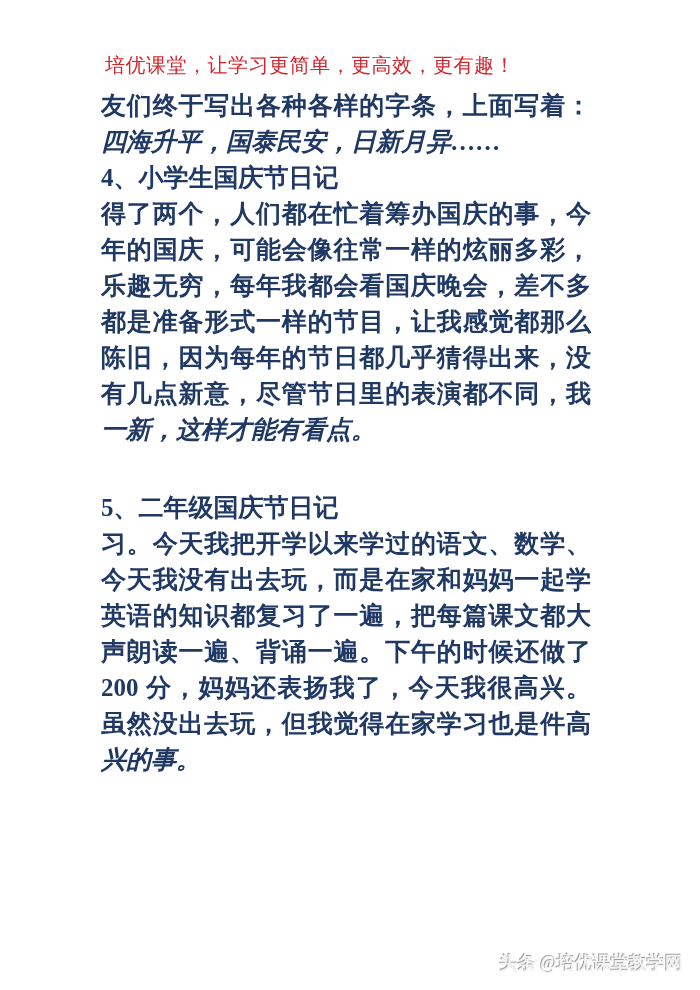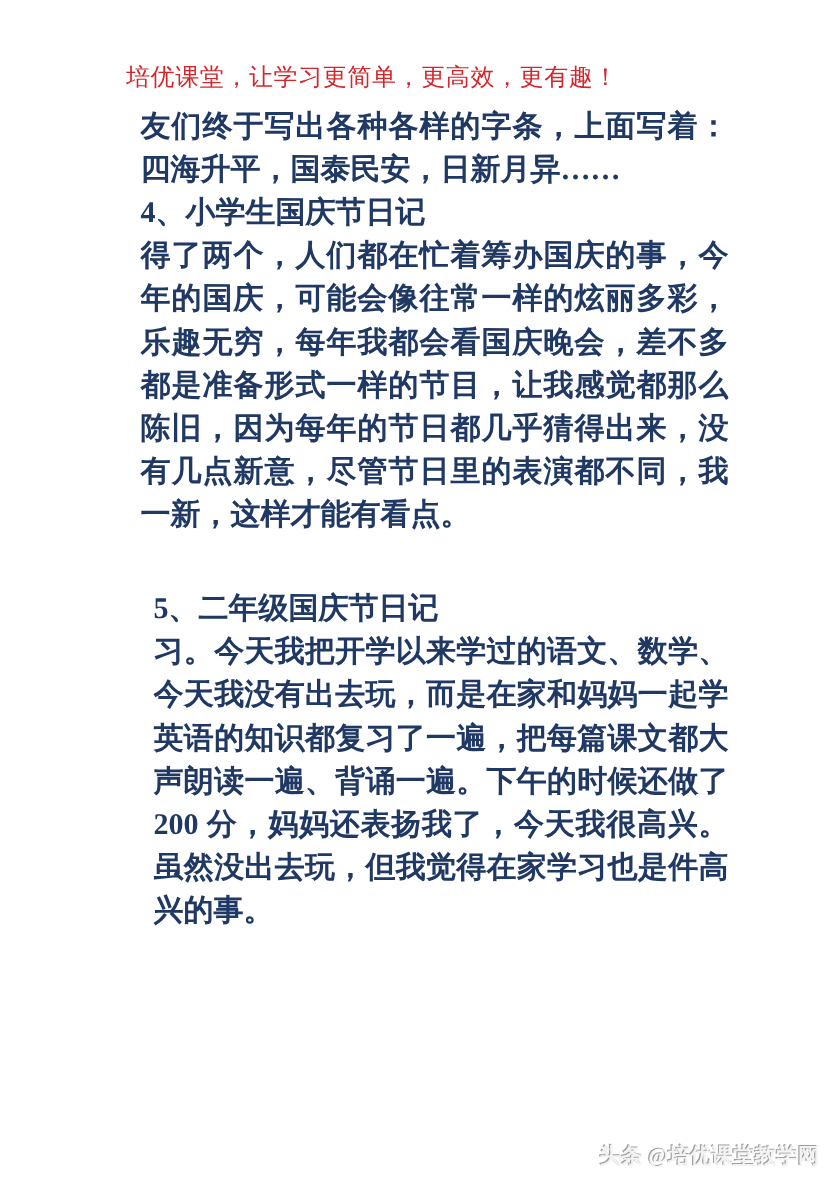--- a/index.html
+++ b/index.html
@@ -28,48 +28,48 @@
     width: 560px;
     font-size: 20px;
     line-height: 26px;
     font-weight: 400;
     color: #d3262b;
     white-space: nowrap;
     letter-spacing: 0.5px;
   }
   .doc {
     position: absolute;
-    left: 117px;
+    left: 101px;
     top: 88px;
     width: 490px;
     color: #1f3864;
     font-size: 25px;
     line-height: 36px;
     font-weight: 700;
   }
   .line {
     text-align: justify;
     text-align-last: justify;
     text-justify: inter-character;
     height: 36px;
     overflow: hidden;
     white-space: nowrap;
   }
   .line.line-last {
     text-align: center;
     text-align-last: left;
+    font-style: italic;
   }
   .section-heading {
     text-align: left;
     height: 36px;
     font-weight: 700;
   }
   .section-gap {
     margin-top: 42px;
-    margin-left: 11px;
   }
   .watermark {
     position: absolute;
     right: 17px;
     bottom: 16px;
     font-size: 18px;
     line-height: 22px;
     font-weight: 700;
     color: #f3f3f3;
     text-shadow: -1px -1px 0 #9f9f9f, 1px 1px 0 #ffffff;

